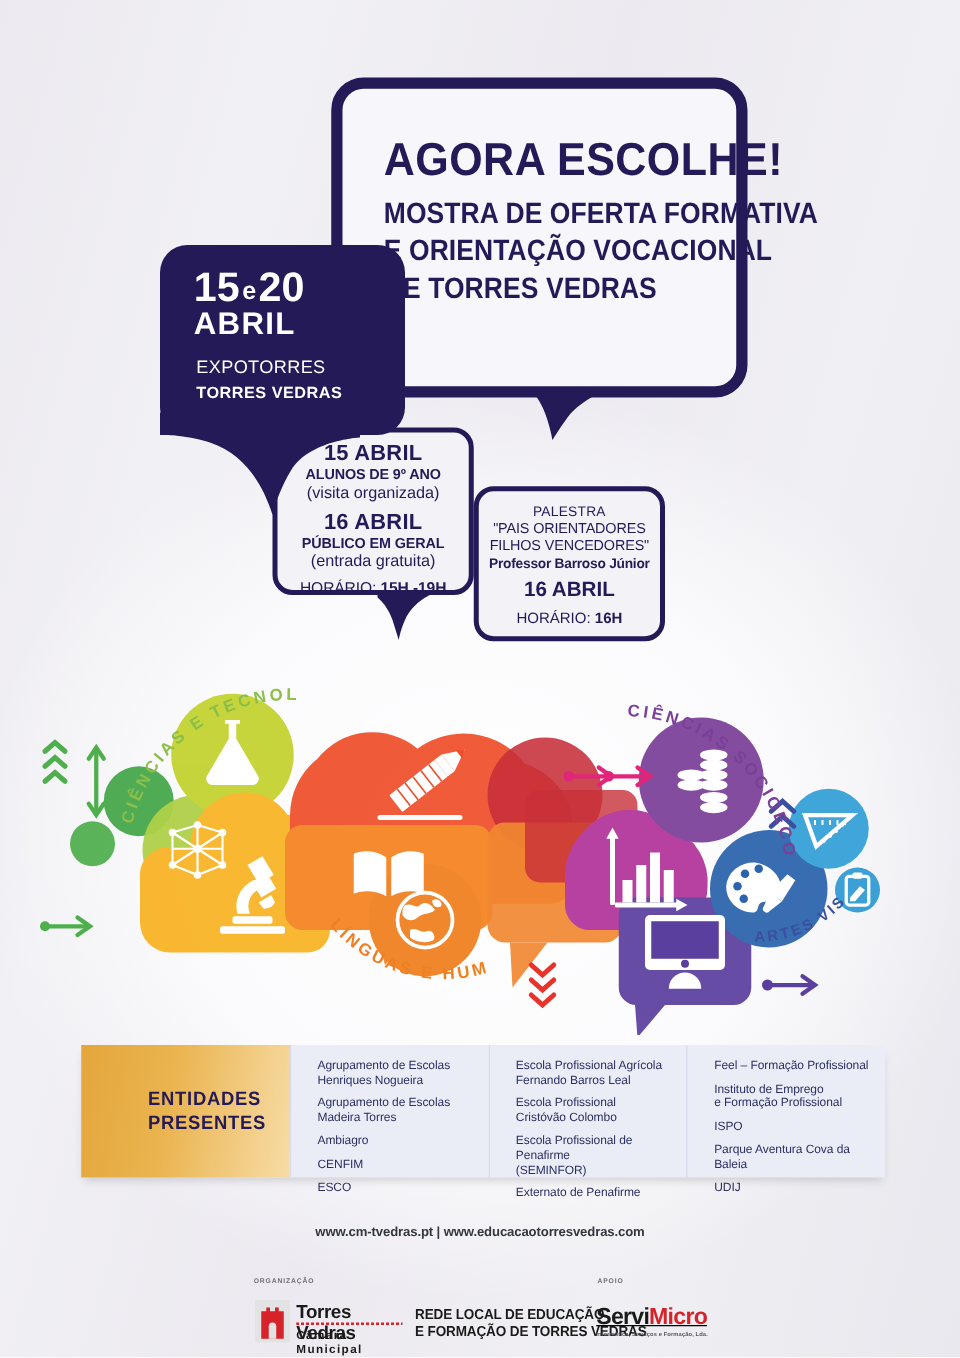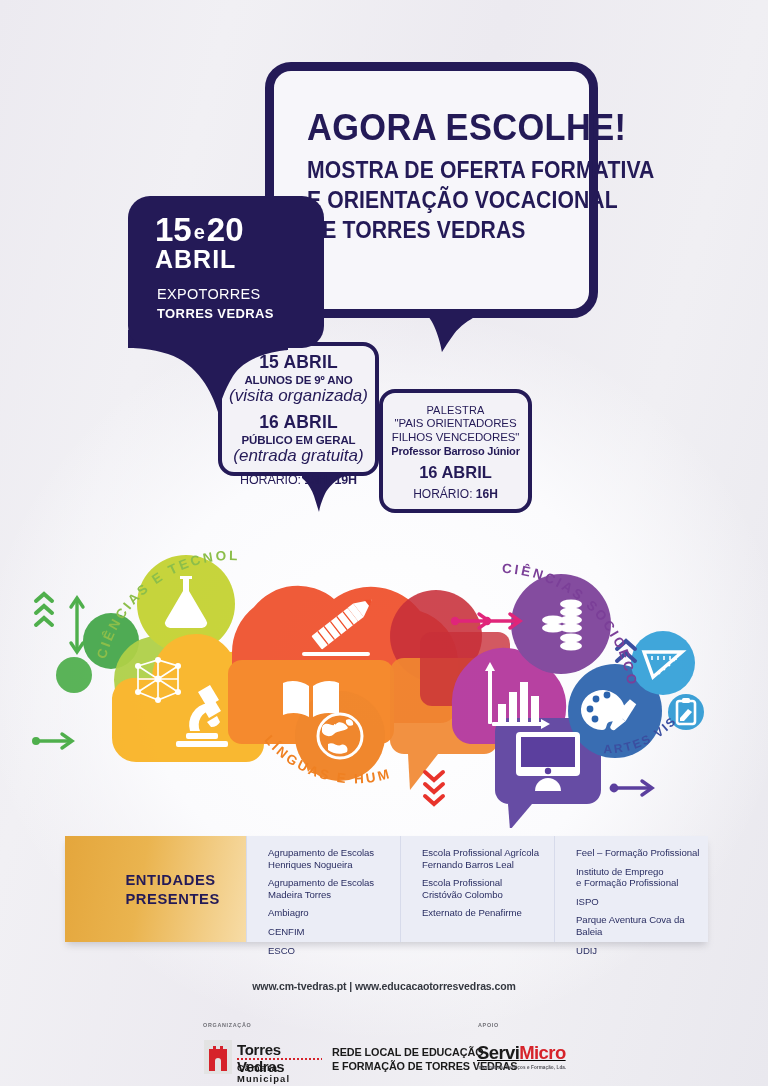--- a/index.html
+++ b/index.html
@@ -150,23 +150,22 @@
     letter-spacing: 0.2px;
     margin-top: 6px;
   }
   .bi-who {
     font-weight: bold;
     font-size: 11.5px;
     letter-spacing: -0.1px;
     margin-top: 1px;
   }
   .bi-note {
-    font-size: 17px;
+    font-size: 13px;
     margin-top: 0px;
-    font-style: italic;
   }
   .bi-day2 { margin-top: 6px; }
   .bi-hours {
     font-size: 12.5px;
     margin-top: 7px;
     letter-spacing: -0.1px;
   }
   .bi-hours b { font-weight: bold; }
 
   
@@ -197,21 +196,21 @@
   
   .entities {
     position: absolute;
     left: 65px; top: 836px;
     width: 643px; height: 106px;
     background: #ebedf6;
     display: flex;
     box-shadow: 0 5px 7px -2px rgba(120,120,135,0.33);
   }
   .ent-title {
-    width: 181px;
+    width: 167px;
     flex: none;
     background: linear-gradient(100deg, #e4a63c 0%, #eab44f 42%, #f2cd86 78%, #f7dca6 100%);
     display: flex;
     align-items: center;
     justify-content: center;
     padding-left: 35px;
   }
   .ent-title span {
     color: #241a57;
     font-family: "Liberation Sans Narrow", "Liberation Sans", sans-serif;
@@ -603,20 +602,21 @@
         <li>Agrupamento de Escolas<br>Madeira Torres</li>
         <li>Ambiagro</li>
         <li>CENFIM</li>
         <li>ESCO</li>
       </ul>
     </div>
     <div class="ent-col">
       <ul>
         <li>Escola Profissional Agrícola<br>Fernando Barros Leal</li>
         <li>Escola Profissional<br>Cristóvão Colombo</li>
+        <li>Escola Profissional de Penafirme<br>(SEMINFOR)</li>
         <li>Externato de Penafirme</li>
       </ul>
     </div>
     <div class="ent-col">
       <ul>
         <li>Feel – Formação Profissional</li>
         <li>Instituto de Emprego<br>e Formação Profissional</li>
         <li>ISPO</li>
         <li>Parque Aventura Cova da Baleia</li>
         <li>UDIJ</li>

